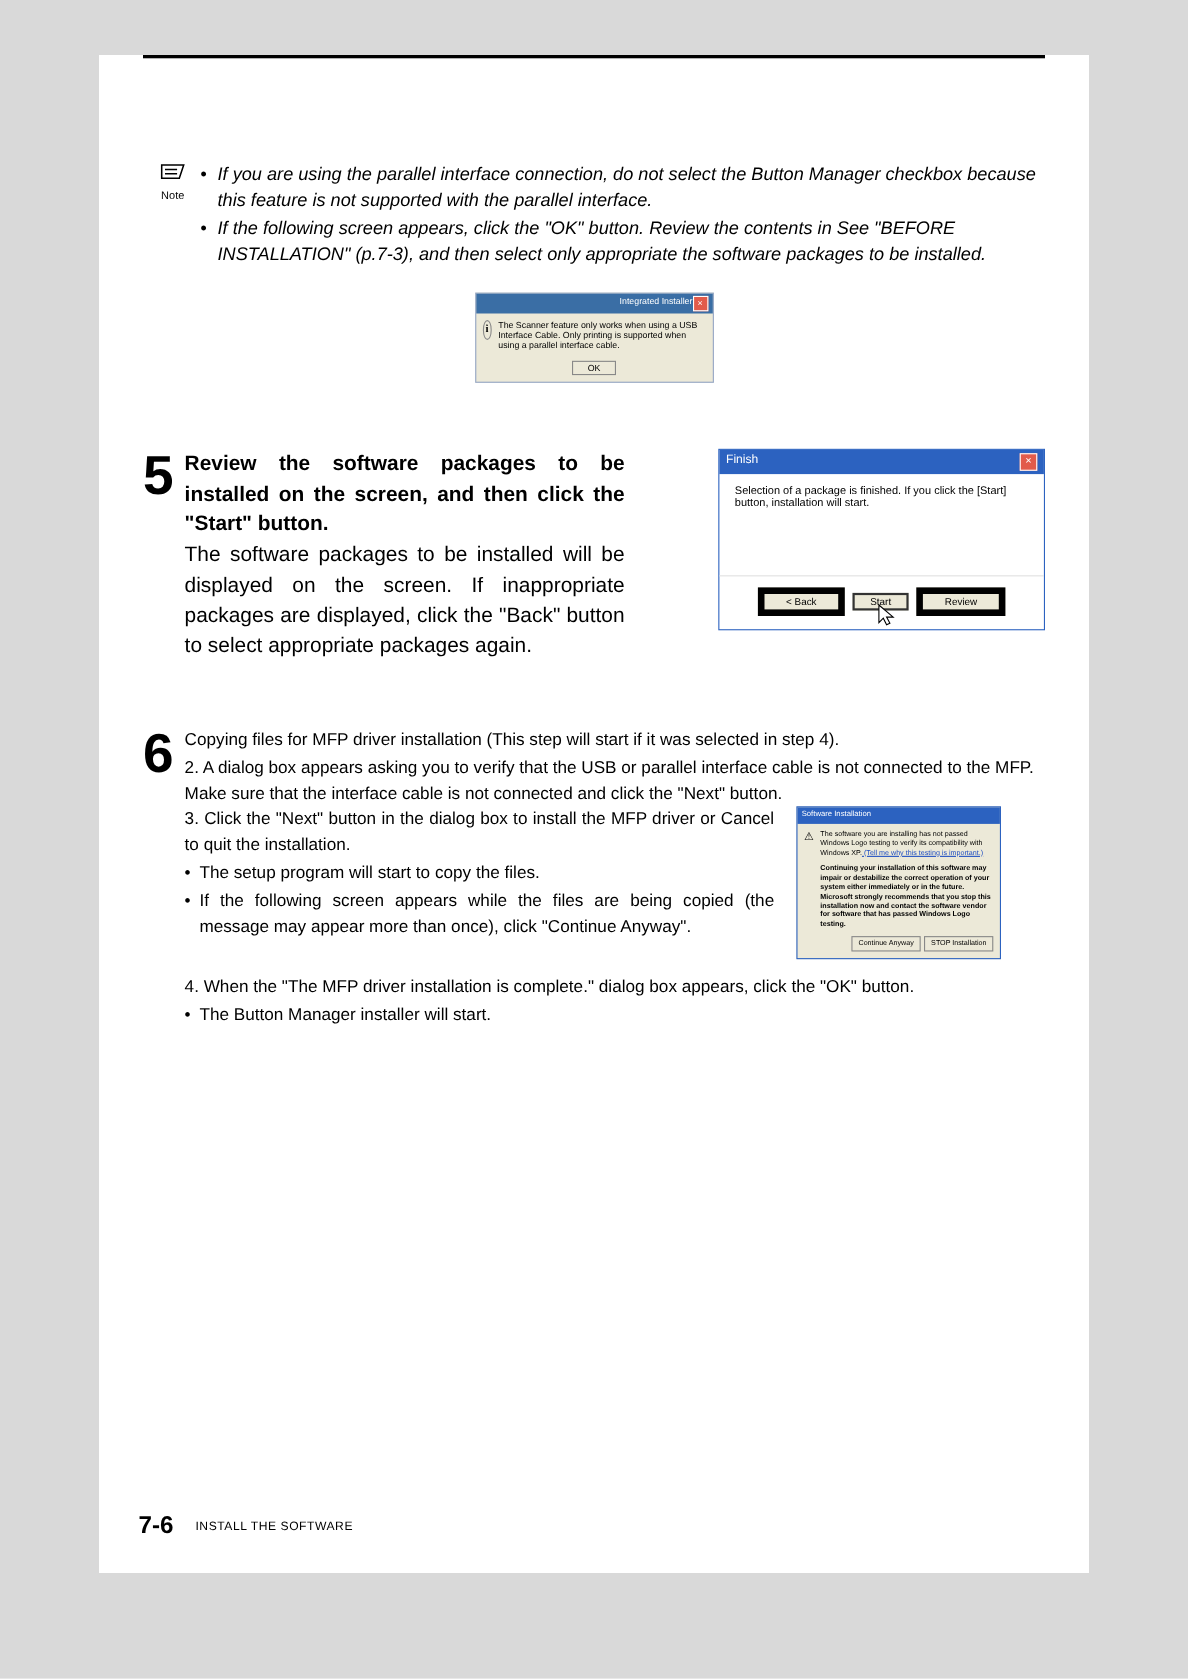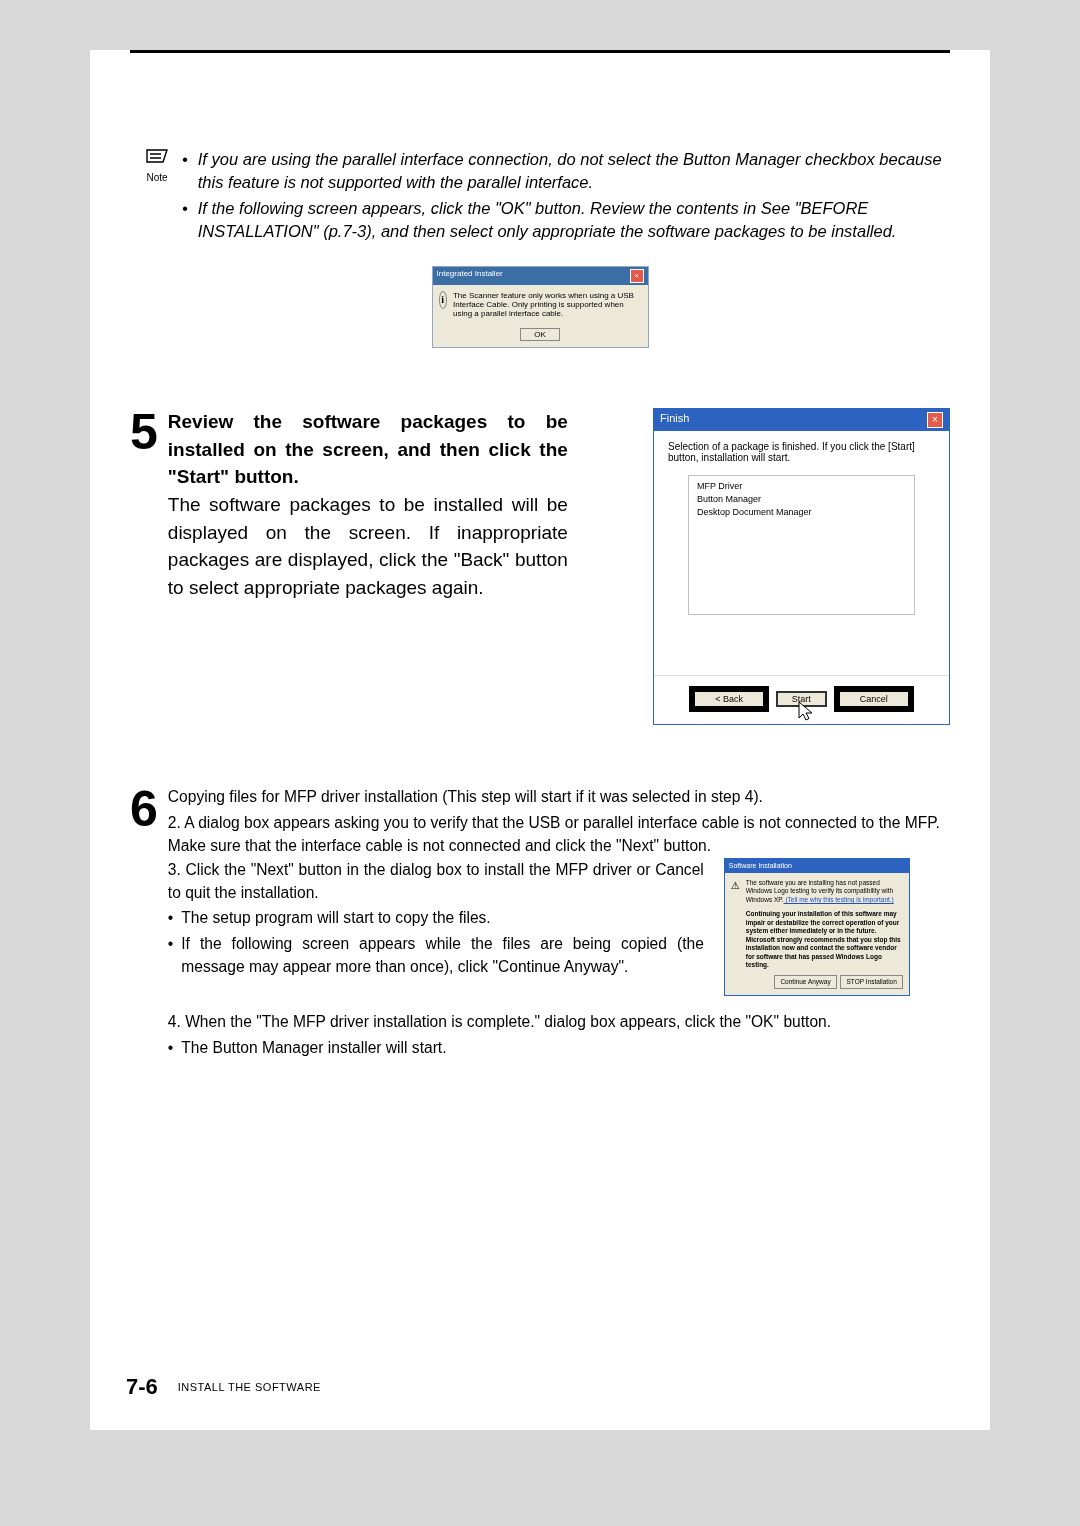--- a/index.html
+++ b/index.html
@@ -63,21 +63,21 @@
     margin: 8px auto 60px auto;
     background: #ece9d8;
     border: 1px solid #94a6c6;
     font-size: 8px;
   }
   .dialog1 .title {
     background: linear-gradient(#3a6ea5,#3a6ea5);
     color: #fff;
     padding: 2px 4px;
     display: flex;
-    justify-content: space-between;
+    justify-content: flex-end;
     font-size: 8px;
   }
   .dialog1 .title .xbtn {
     background: #e25b4b;
     color: #fff;
     width: 12px;
     height: 12px;
     text-align: center;
     line-height: 12px;
     border: 1px solid #fff;
@@ -329,30 +329,25 @@
       <span>The software packages to be installed will be displayed on the screen. If inappropriate packages are displayed, click the "Back" button to select appropriate packages again.</span>
     </div>
 
     <div class="finish-dialog">
       <div class="title">
         <span>Finish</span>
         <span class="xbtn">×</span>
       </div>
       <div class="content">
         <div>Selection of a package is finished. If you click the [Start] button, installation will start.</div>
-        <div class="listbox">
-          <div>MFP Driver</div>
-          <div>Button Manager</div>
-          <div>Desktop Document Manager</div>
-        </div>
       </div>
       <div class="btnrow">
         <span class="wbtn">&lt; Back</span>
         <span class="wbtn primary">Start</span>
-        <span class="wbtn">Cancel</span>
+        <span class="wbtn">Review</span>
         <svg class="cursor5" viewBox="0 0 20 22">
           <path d="M2 2 L2 18 L6 14 L9 20 L12 18.5 L9 13 L15 13 Z" fill="#fff" stroke="#000" stroke-width="1"></path>
         </svg>
       </div>
     </div>
   </div>
 
   <div class="step6">
     <div class="step-num">6</div>
     <div class="step6-body">

